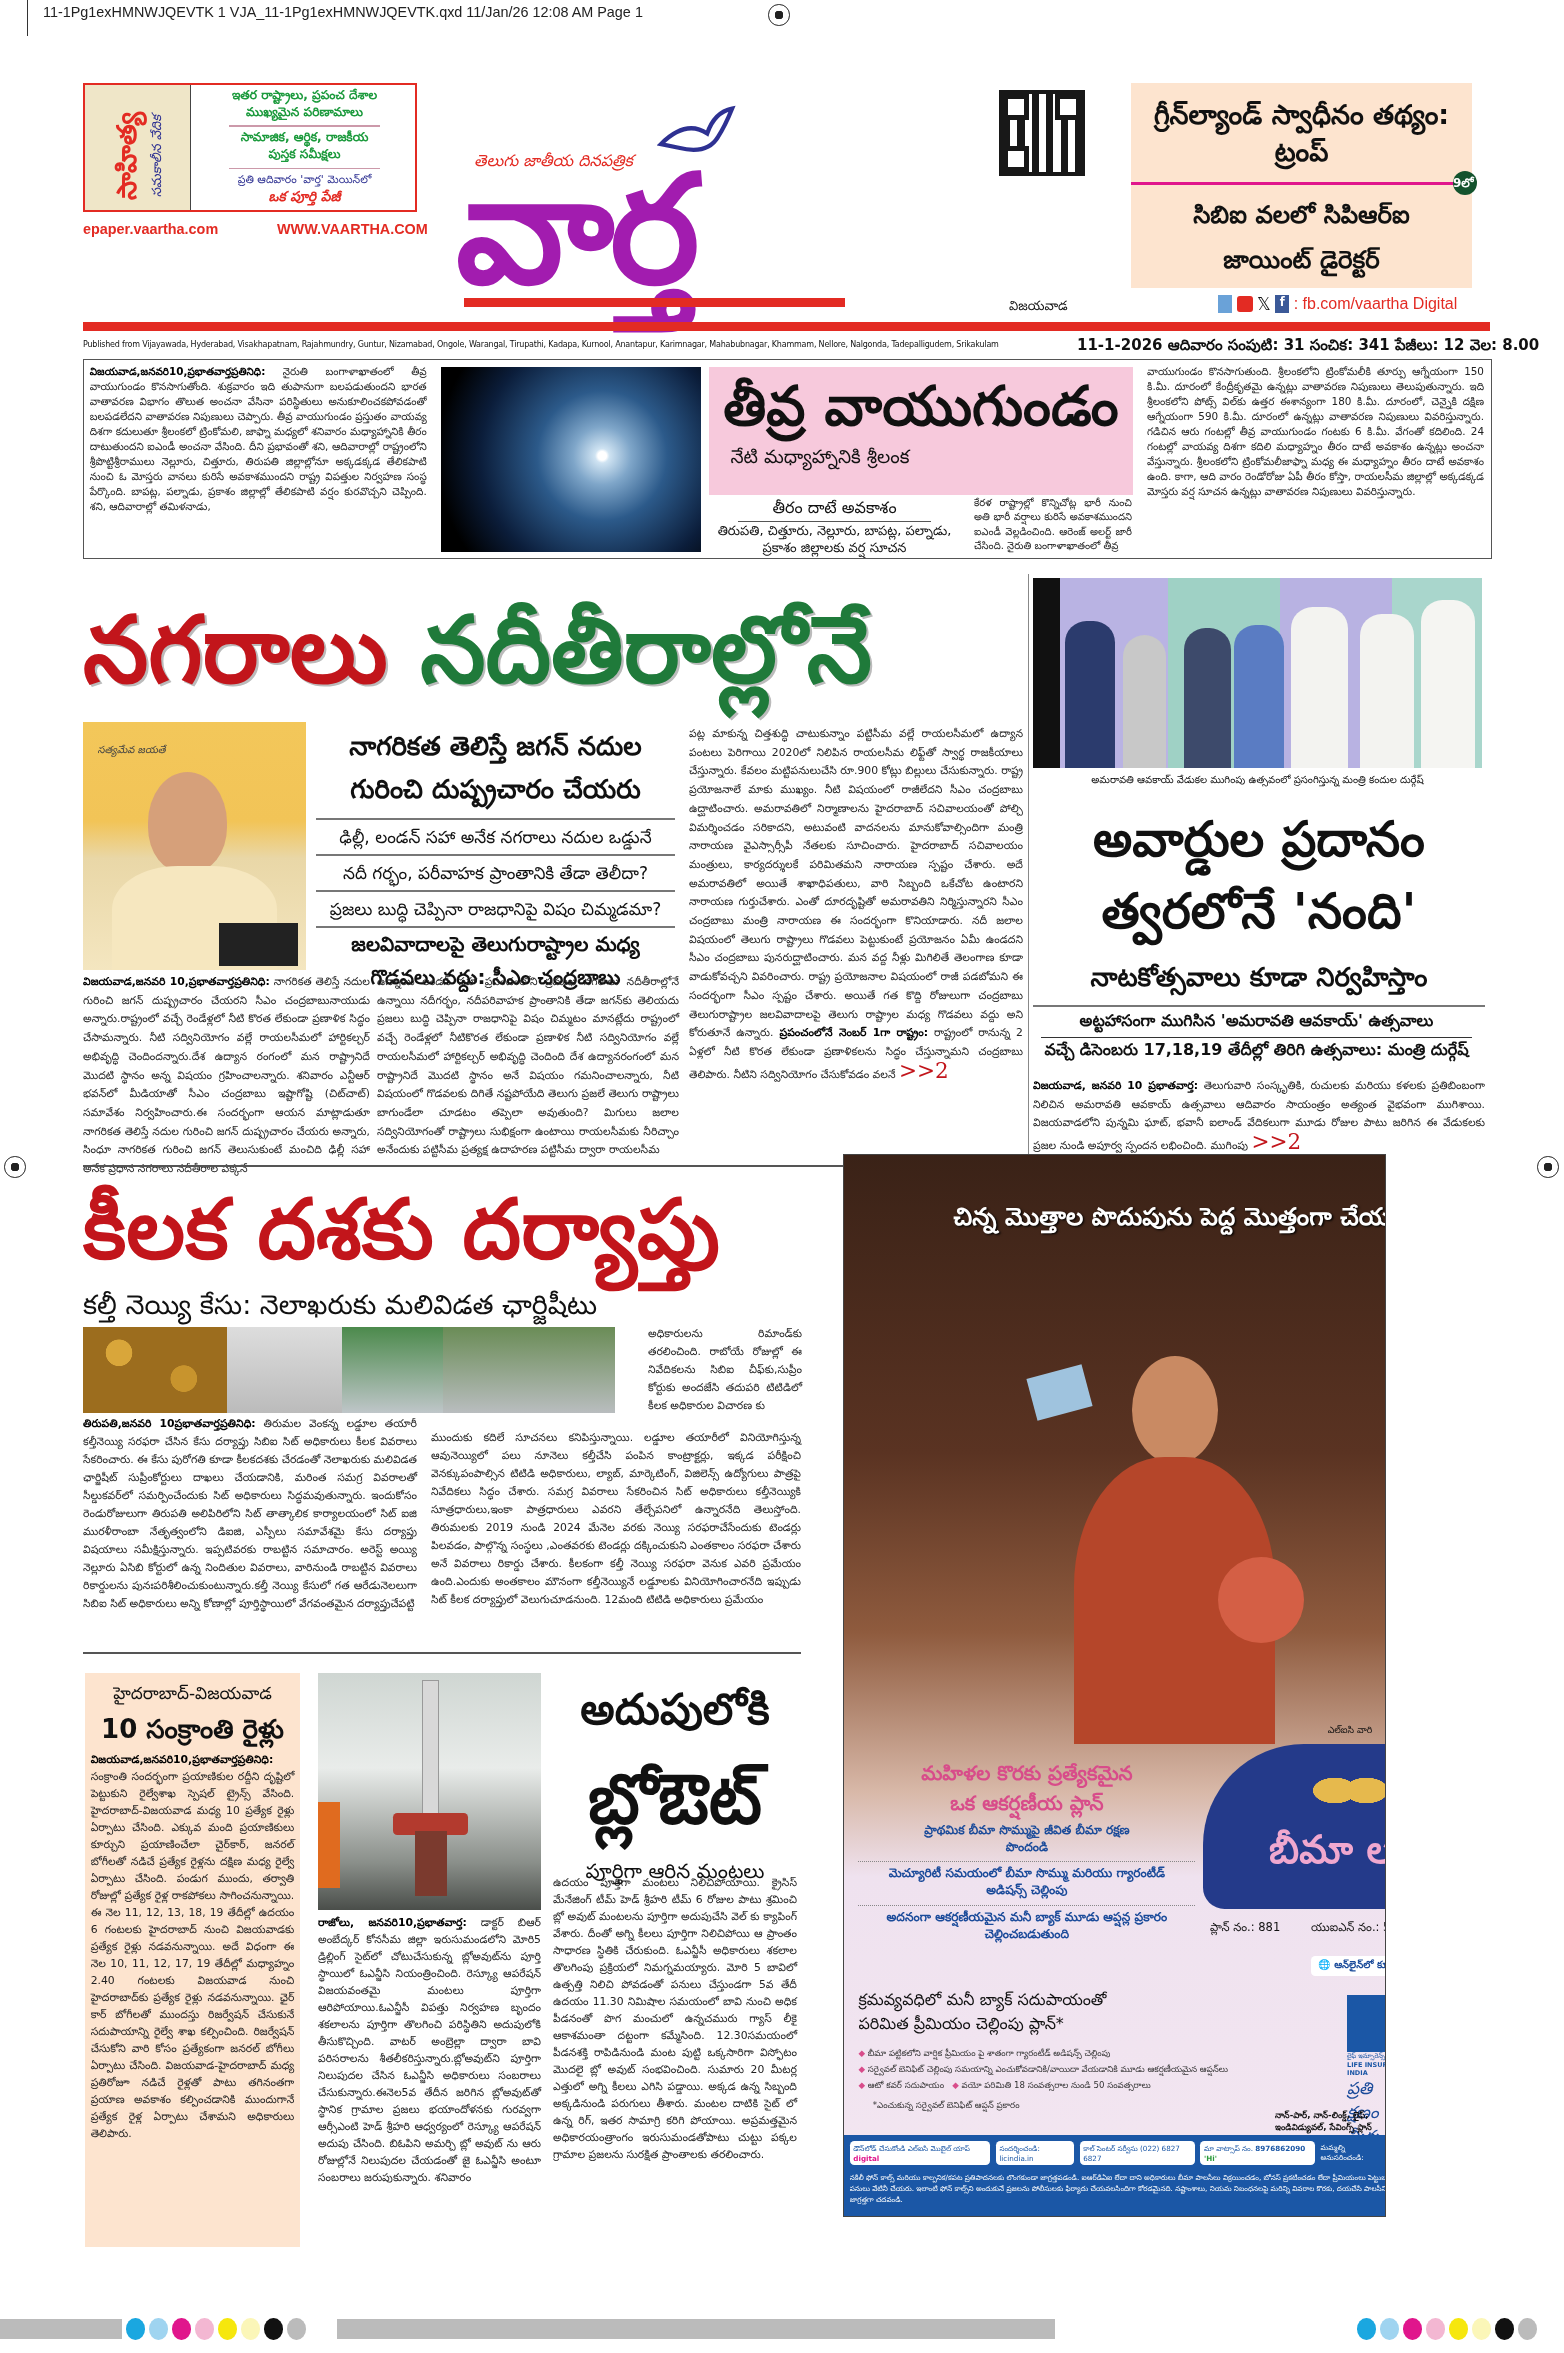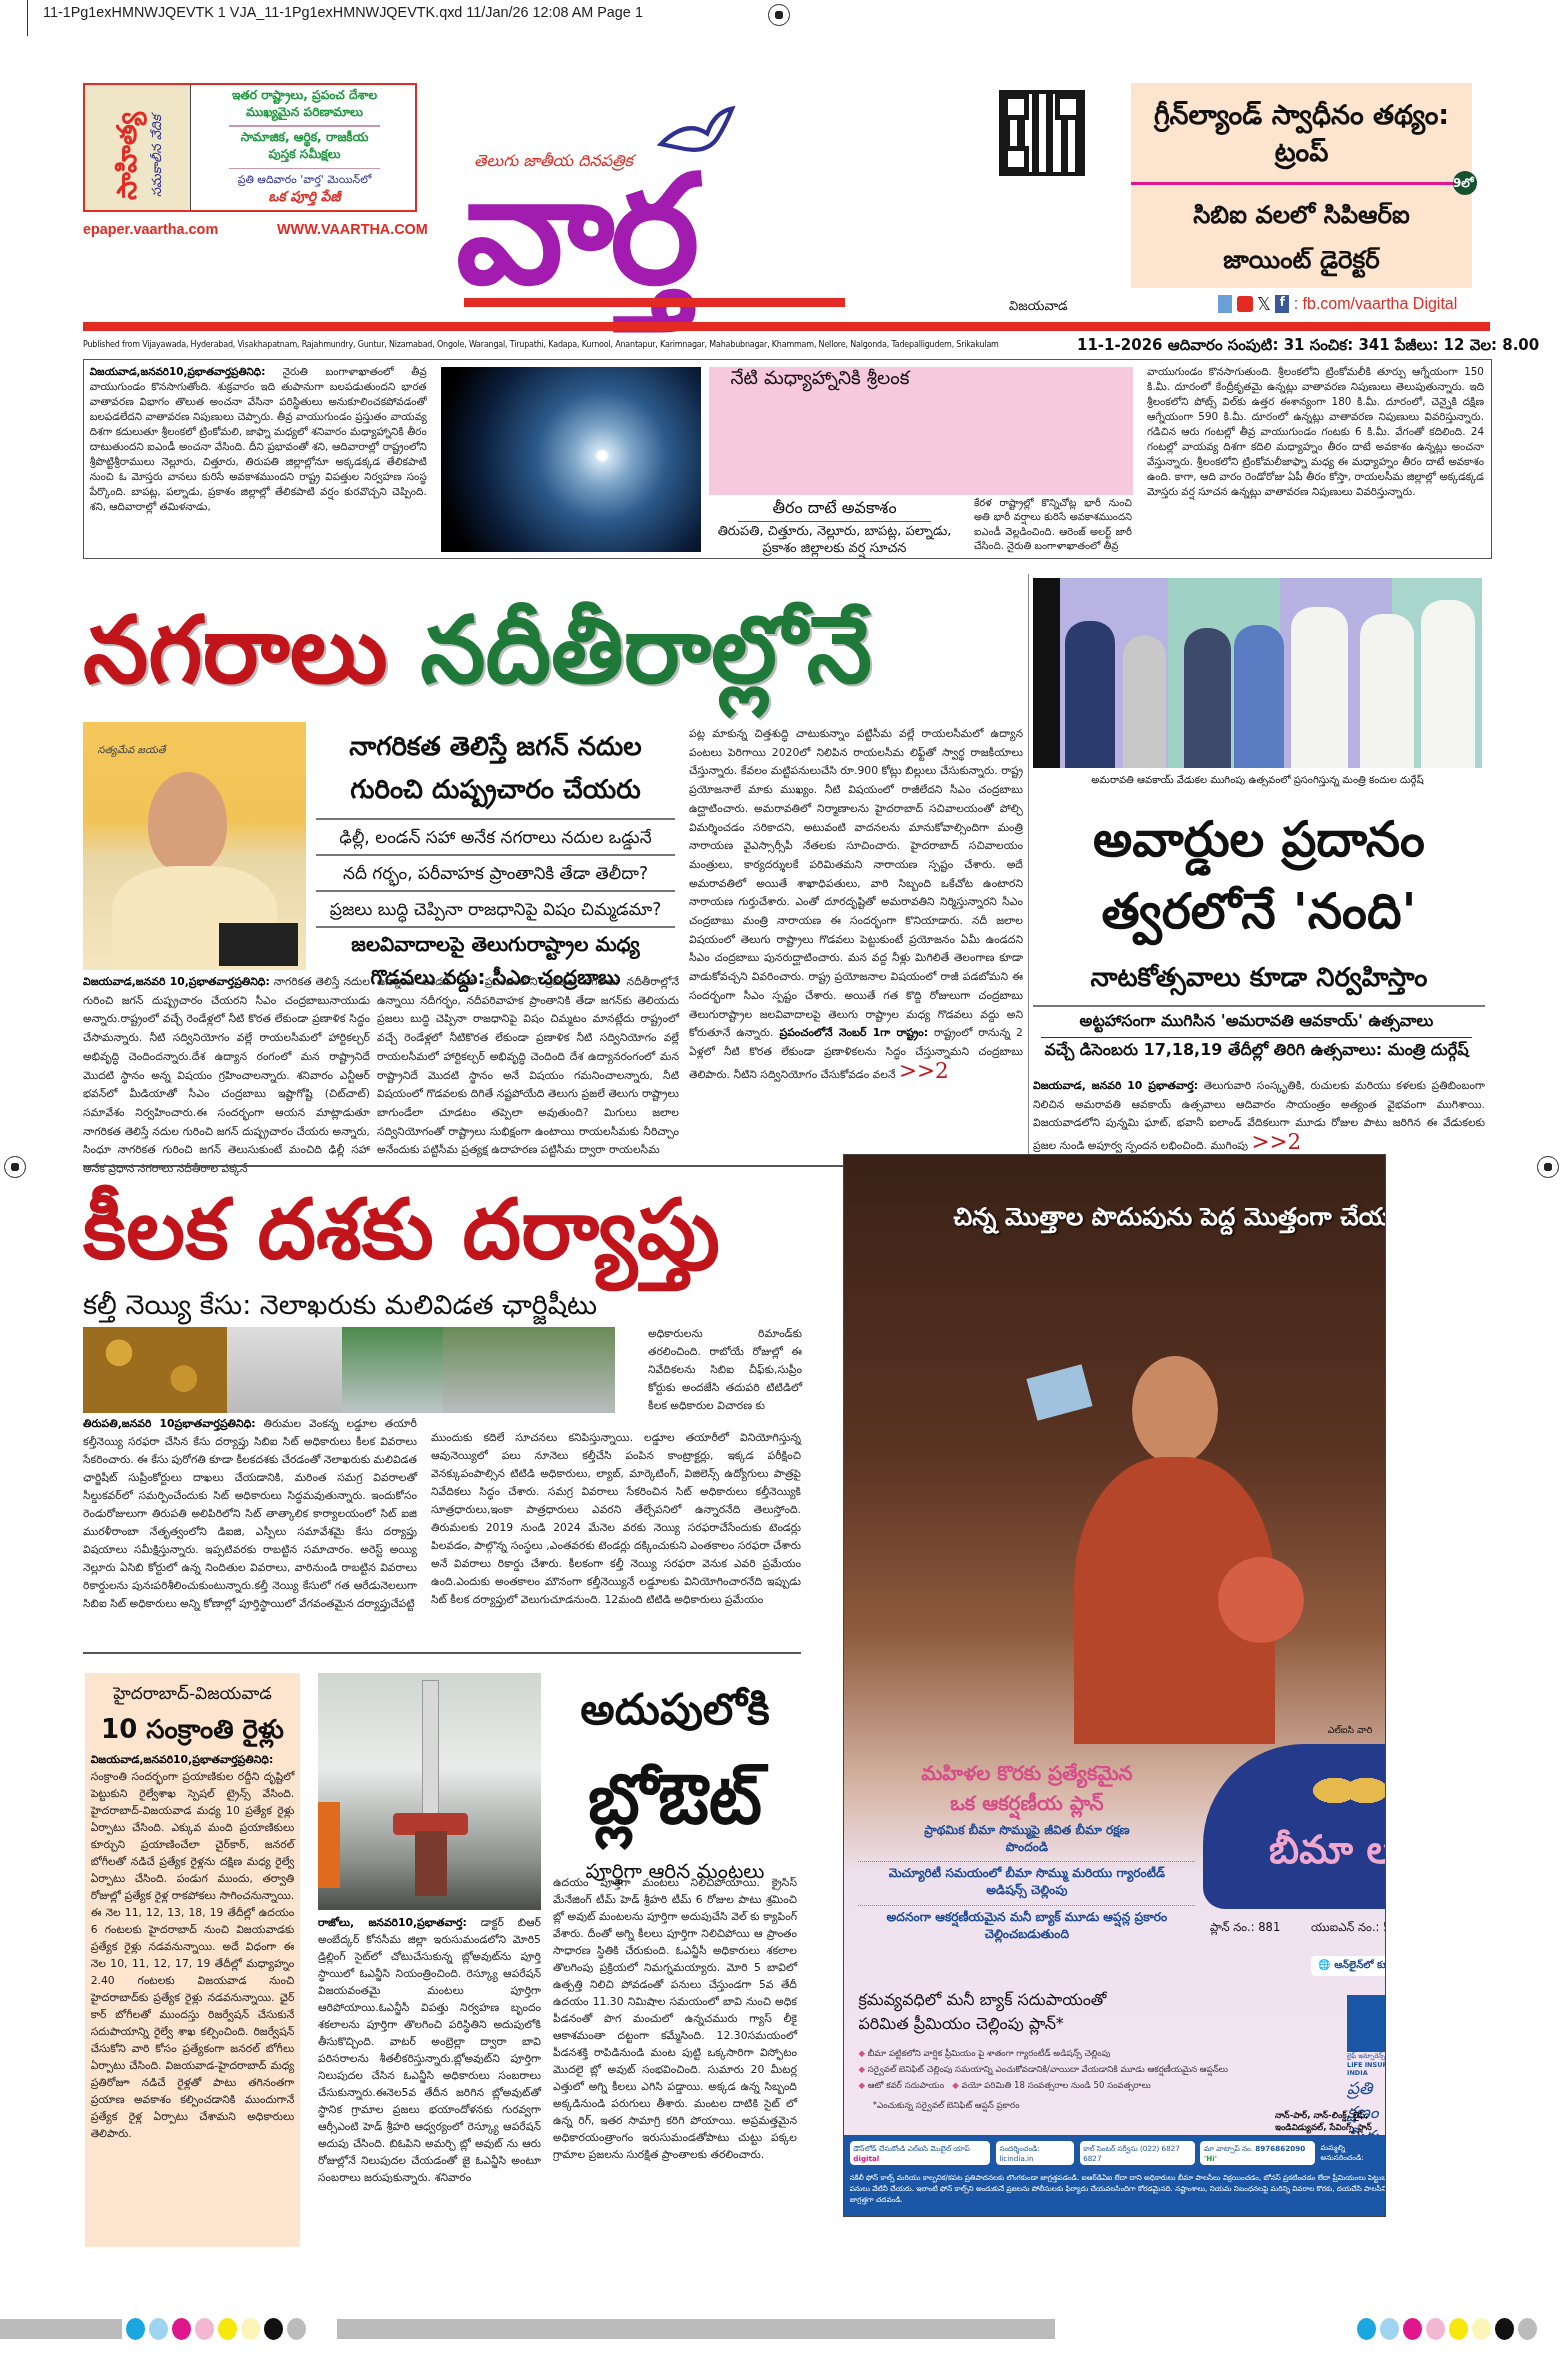--- a/index.html
+++ b/index.html
@@ -81,20 +81,21 @@
   </div>
 </div>
 <div class="abs rule-red" style="left:83px;top:322px;width:1407px;height:8.6px;"></div>
 <div class="abs" style="left:83px;top:340px;width:948px;font-size:8px;letter-spacing:-0.2px;white-space:nowrap;overflow:hidden;">Published from Vijayawada, Hyderabad, Visakhapatnam, Rajahmundry, Guntur, Nizamabad, Ongole, Warangal, Tirupathi, Kadapa, Kurnool, Anantapur, Karimnagar, Mahabubnagar, Khammam, Nellore, Nalgonda, Tadepalligudem, Srikakulam</div>
 <div class="abs" style="left:1077px;top:336px;font-size:15px;font-weight:bold;">11-1-2026 ఆదివారం సంపుటి: 31 సంచిక: 341  పేజీలు: 12  వెల: 8.00</div>
 
 <div class="abs box" style="left:83px;top:359px;width:1409px;height:200px;border-width:1.4px 1.4px 1.4px 1.4px;">
   <div class="abs txt" style="left:5.7px;top:4.3px;width:337px;font-size:10.4px;line-height:15px;"><b>విజయవాడ,జనవరి10,ప్రభాతవార్తప్రతినిధి:</b> <span>నైరుతి బంగాళాఖాతంలో తీవ్ర వాయుగుండం కొనసాగుతోంది. శుక్రవారం ఇది తుపానుగా బలపడుతుందని భారత వాతావరణ విభాగం తొలుత అంచనా వేసినా పరిస్థితులు అనుకూలించకపోవడంతో బలపడలేదని వాతావరణ నిపుణులు చెప్పారు. తీవ్ర వాయుగుండం ప్రస్తుతం వాయవ్య దిశగా కదులుతూ శ్రీలంకలో ట్రింకోమలి, జాఫ్నా మధ్యలో శనివారం మధ్యాహ్నానికి తీరం దాటుతుందని ఐఎండీ అంచనా వేసింది. దీని ప్రభావంతో శని, ఆదివారాల్లో రాష్ట్రంలోని శ్రీపొట్టిశ్రీరాములు నెల్లూరు, చిత్తూరు, తిరుపతి జిల్లాల్లోనూ అక్కడక్కడ తేలికపాటి నుంచి ఓ మోస్తరు వానలు కురిసే అవకాశముందని రాష్ట్ర విపత్తుల నిర్వహణ సంస్థ పేర్కొంది. బాపట్ల, పల్నాడు, ప్రకాశం జిల్లాల్లో తేలికపాటి వర్షం కురవొచ్చని చెప్పింది. శని, ఆదివారాల్లో తమిళనాడు,</span></div>
   <div class="abs img" style="left:357px;top:7.2px;width:260px;height:185px;background:radial-gradient(circle at 62% 48%, #fff 0 4.3px, #cfe3f2 7.2px, #7fa6c9 29px, #2c5a8a 65px, #0b1d3a 122px, #000 165px);"></div>
   <div class="abs" style="left:625px;top:7.2px;width:424px;height:128px;background:#f7c9dc;">
+    <div class="center" style="font-size:55px;font-weight:bold;line-height:79px;">తీవ్ర వాయుగుండం</div>
     <div style="padding-left:21.5px;font-size:18.7px;">నేటి మధ్యాహ్నానికి శ్రీలంక</div>
   </div>
   <div class="abs center" style="left:625px;top:138px;width:251px;">
     <div style="font-size:16px;border-bottom:1.4px solid #555;margin:0 29px;">తీరం దాటే అవకాశం</div>
     <div style="font-size:13px;line-height:17px;">తిరుపతి, చిత్తూరు, నెల్లూరు, బాపట్ల, పల్నాడు, ప్రకాశం జిల్లాలకు వర్ష సూచన</div>
   </div>
   <div class="abs txt" style="left:890px;top:136px;width:158px;font-size:10px;line-height:14.4px;">కేరళ రాష్ట్రాల్లో కొన్నిచోట్ల భారీ నుంచి అతి భారీ వర్షాలు కురిసే అవకాశముందని ఐఎండీ వెల్లడించింది. ఆరెంజ్ అలర్ట్ జారీ చేసింది. నైరుతి బంగాళాఖాతంలో తీవ్ర</div>
   <div class="abs txt" style="left:1063px;top:4.3px;width:337px;font-size:10.4px;line-height:15px;">వాయుగుండం కొనసాగుతుంది. శ్రీలంకలోని ట్రింకోమలీకి తూర్పు ఆగ్నేయంగా 150 కి.మీ. దూరంలో కేంద్రీకృతమై ఉన్నట్లు వాతావరణ నిపుణులు తెలుపుతున్నారు. ఇది శ్రీలంకలోని పోట్స్ విల్‌కు ఉత్తర ఈశాన్యంగా 180 కి.మీ. దూరంలో, చెన్నైకి దక్షిణ ఆగ్నేయంగా 590 కి.మీ. దూరంలో ఉన్నట్లు వాతావరణ నిపుణులు వివరిస్తున్నారు. గడిచిన ఆరు గంటల్లో తీవ్ర వాయుగుండం గంటకు 6 కి.మీ. వేగంతో కదిలింది. 24 గంటల్లో వాయవ్య దిశగా కదిలి మధ్యాహ్నం తీరం దాటే అవకాశం ఉన్నట్లు అంచనా వేస్తున్నారు. శ్రీలంకలోని ట్రింకోమలీజాఫ్నా మధ్య ఈ మధ్యాహ్నం తీరం దాటే అవకాశం ఉంది. కాగా, ఆది వారం రెండోరోజు ఏపీ తీరం కోస్తా, రాయలసీమ జిల్లాల్లో అక్కడక్కడ మోస్తరు వర్ష సూచన ఉన్నట్లు వాతావరణ నిపుణులు వివరిస్తున్నారు.</div>
 </div>
 

